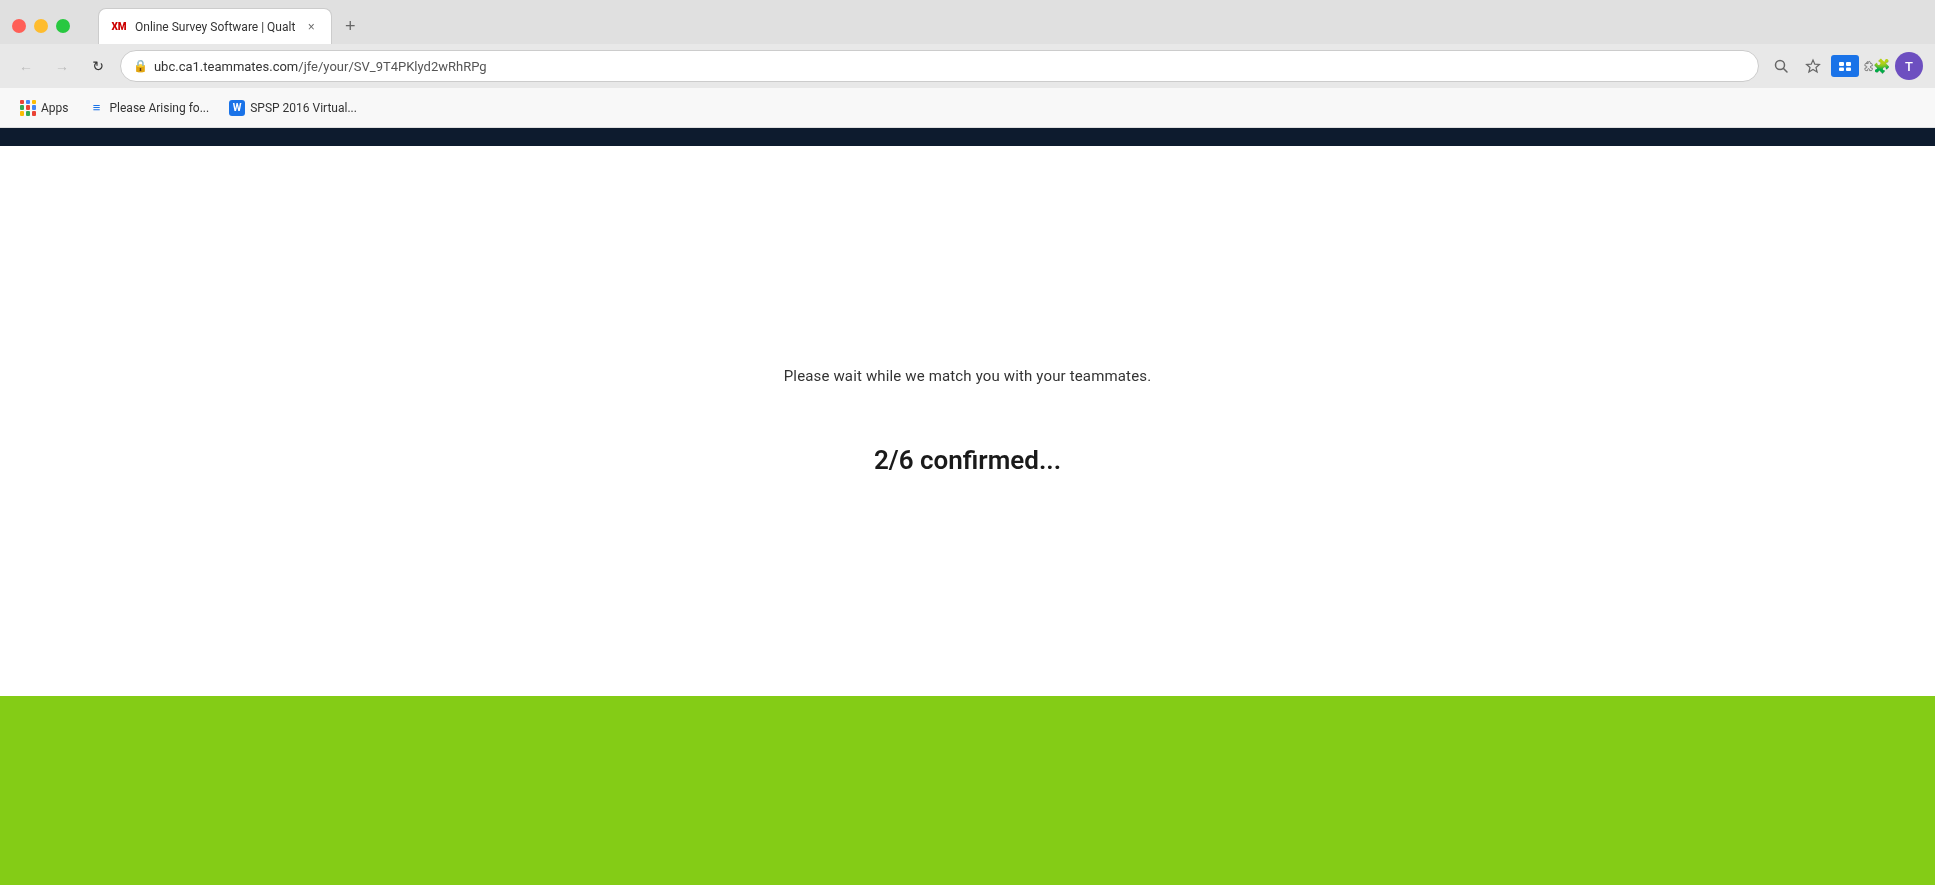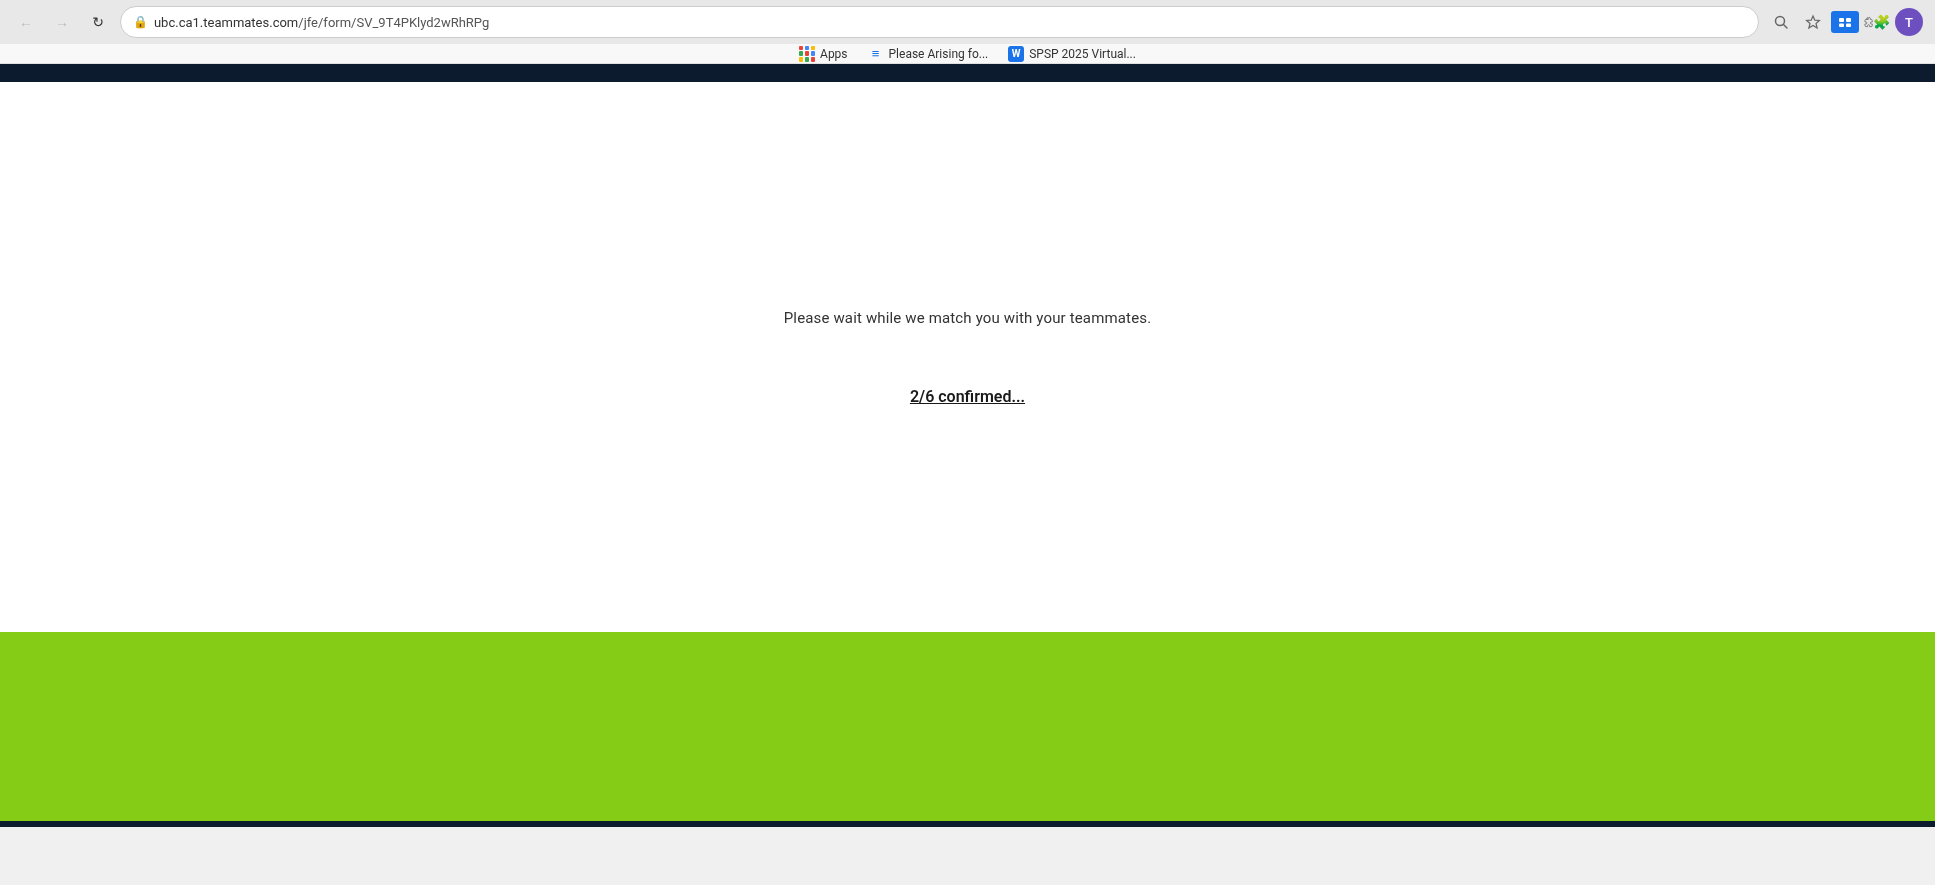--- a/index.html
+++ b/index.html
@@ -233,22 +233,21 @@
     }
 
     
     .bookmarks-bar {
       display: flex;
       align-items: center;
       padding: 4px 12px;
       background: #f8f8f8;
       border-bottom: 1px solid #e0e0e0;
       gap: 4px;
-      height: 20px;
-      justify-content: center;
+      height: 40px;
     }
 
     .bookmark-item {
       display: flex;
       align-items: center;
       padding: 4px 8px;
       border-radius: 4px;
       cursor: pointer;
       gap: 5px;
       font-size: 12px;
@@ -304,24 +303,23 @@
     }
 
     .wait-text {
       font-size: 15px;
       color: #333;
       margin-bottom: 60px;
       letter-spacing: 0.01em;
     }
 
     .confirmed-text {
-      font-size: 16px;
+      font-size: 26px;
       font-weight: 600;
       color: #1a1a1a;
-      text-decoration: underline;
     }
 
     
     .survey-footer {
       background: #0d1b2e;
       height: 6px;
       width: 100%;
       position: absolute;
       bottom: 0;
     }
@@ -331,30 +329,48 @@
     .dot-blue { background: #4285f4; }
     .dot-yellow { background: #fbbc05; }
     .dot-green { background: #34a853; }
 
   </style>
 </head>
 <body>
 
 <div class="browser-chrome">
 
+  <div class="title-bar">
+    <div class="window-controls">
+      <button class="window-btn btn-close"></button>
+      <button class="window-btn btn-minimize"></button>
+      <button class="window-btn btn-maximize"></button>
+    </div>
+
+    <div class="tab-bar">
+      <div class="tab">
+        <span class="tab-favicon">
+          <span class="tab-favicon-xm">XM</span>
+        </span>
+        <span class="tab-title">Online Survey Software | Qualt</span>
+        <button class="tab-close">×</button>
+      </div>
+      <button class="tab-new">+</button>
+    </div>
+  </div>
 
   <div class="address-bar-row">
     <button class="nav-btn" style="color:#bbb;">←</button>
     <button class="nav-btn active" style="color:#bbb;">→</button>
     <button class="nav-btn active">↻</button>
 
     <div class="address-bar">
       <span class="lock-icon">🔒</span>
       <span class="url-text">
-        <span>ubc.ca1.teammates.com</span><span class="url-path">/jfe/form/SV_9T4PKlyd2wRhRPg</span>
+        <span>ubc.ca1.teammates.com</span><span class="url-path">/jfe/your/SV_9T4PKlyd2wRhRPg</span>
       </span>
     </div>
 
     <div class="address-actions">
       <button class="addr-btn">
         <svg width="16" height="16" viewBox="0 0 16 16" fill="none" xmlns="http://www.w3.org/2000/svg">
           <circle cx="7" cy="7" r="4.5" stroke="#666" stroke-width="1.5"></circle>
           <line x1="10.5" y1="10.5" x2="14" y2="14" stroke="#666" stroke-width="1.5" stroke-linecap="round"></line>
         </svg>
       </button>
@@ -397,21 +413,21 @@
       <span>Apps</span>
     </div>
 
     <div class="bookmark-item">
       <span class="bookmark-favicon" style="color:#1a73e8; font-size:13px;">≡</span>
       <span>Please Arising fo...</span>
     </div>
 
     <div class="bookmark-item">
       <span class="bookmark-favicon" style="background:#1a73e8; color:white; width:16px; height:16px; border-radius:3px; display:flex; align-items:center; justify-content:center; font-weight:bold; font-size:10px;">W</span>
-      <span>SPSP 2025 Virtual...</span>
+      <span>SPSP 2016 Virtual...</span>
     </div>
   </div>
 
 </div>
 
 <div class="page-content">
 
   <div class="survey-header"></div>
 
   <div class="survey-body">

